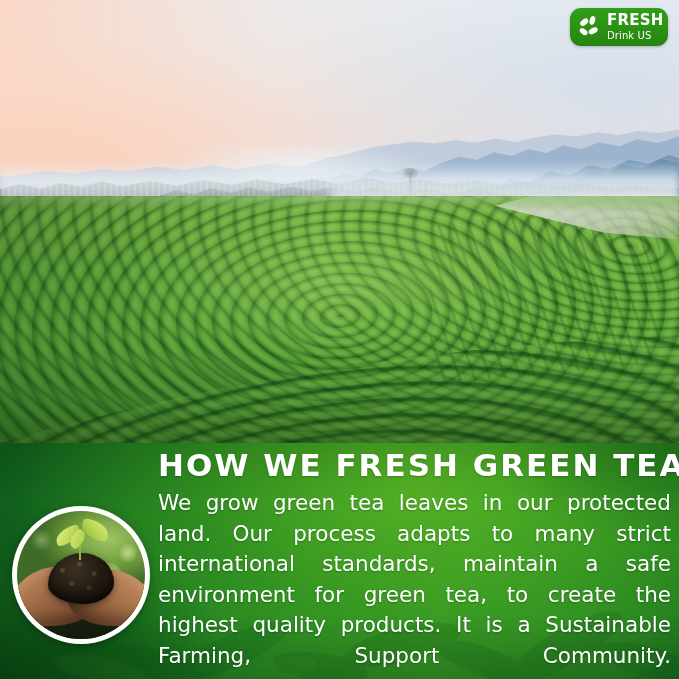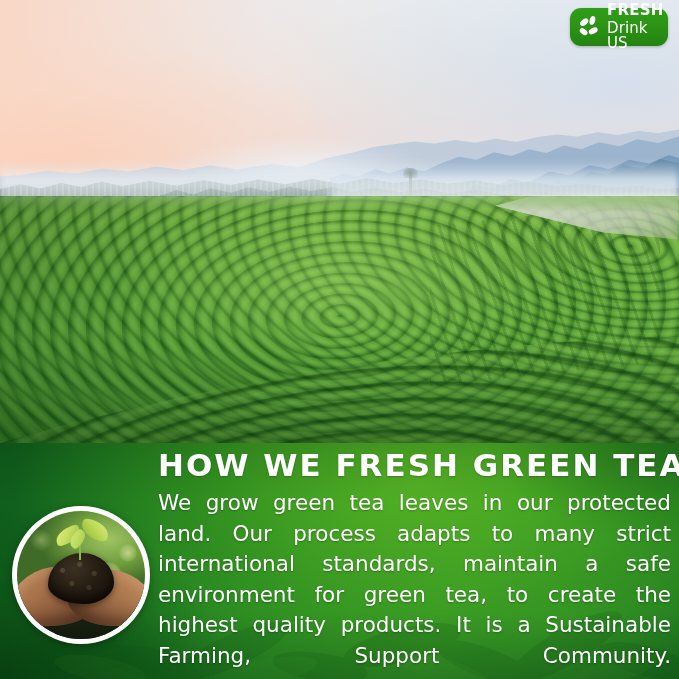--- a/index.html
+++ b/index.html
@@ -421,21 +421,21 @@
   .logo-fresh{
     font-family:"DejaVu Sans", sans-serif;
     font-weight:700;
     font-size:15px;
     letter-spacing:0.2px;
     color:#ffffff;
   }
   .logo-drink{
     font-family:"DejaVu Sans", sans-serif;
     font-weight:400;
-    font-size:15px;
+    font-size:10px;
     letter-spacing:0.1px;
     color:#ffffff;
     margin-top:3px;
   }
 </style>
 </head>
 <body>
 
 <div id="canvas">
 

